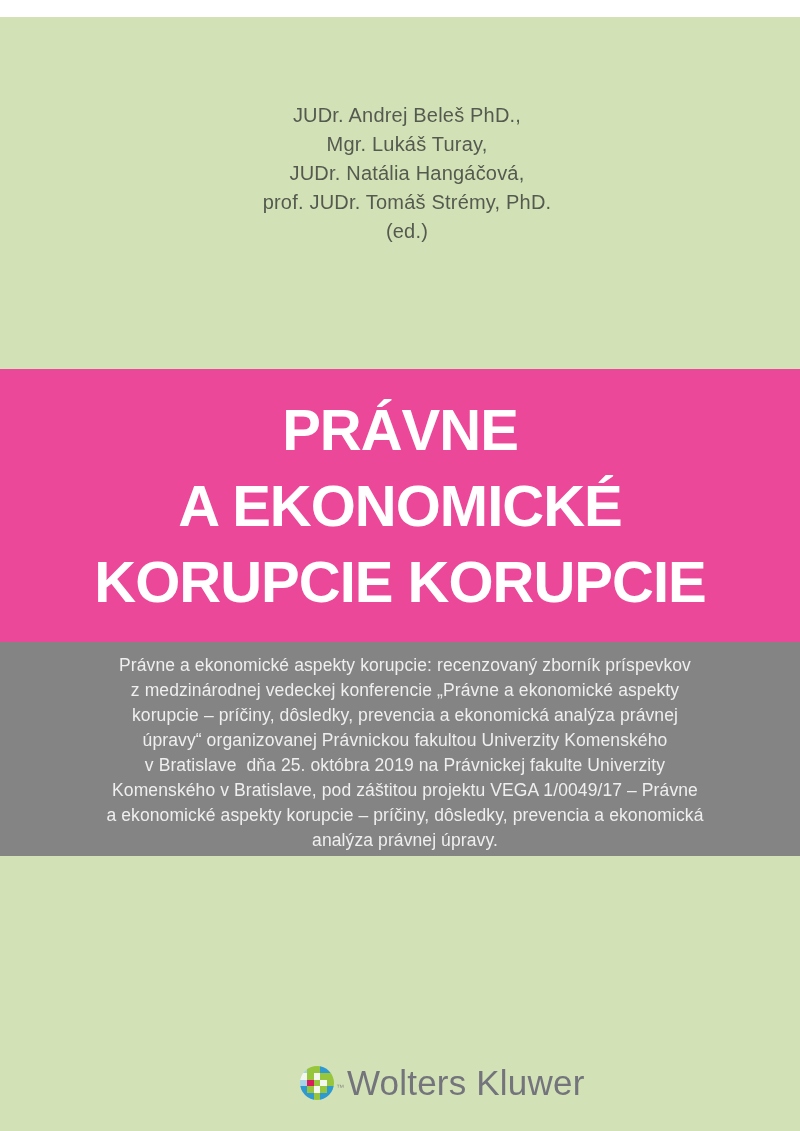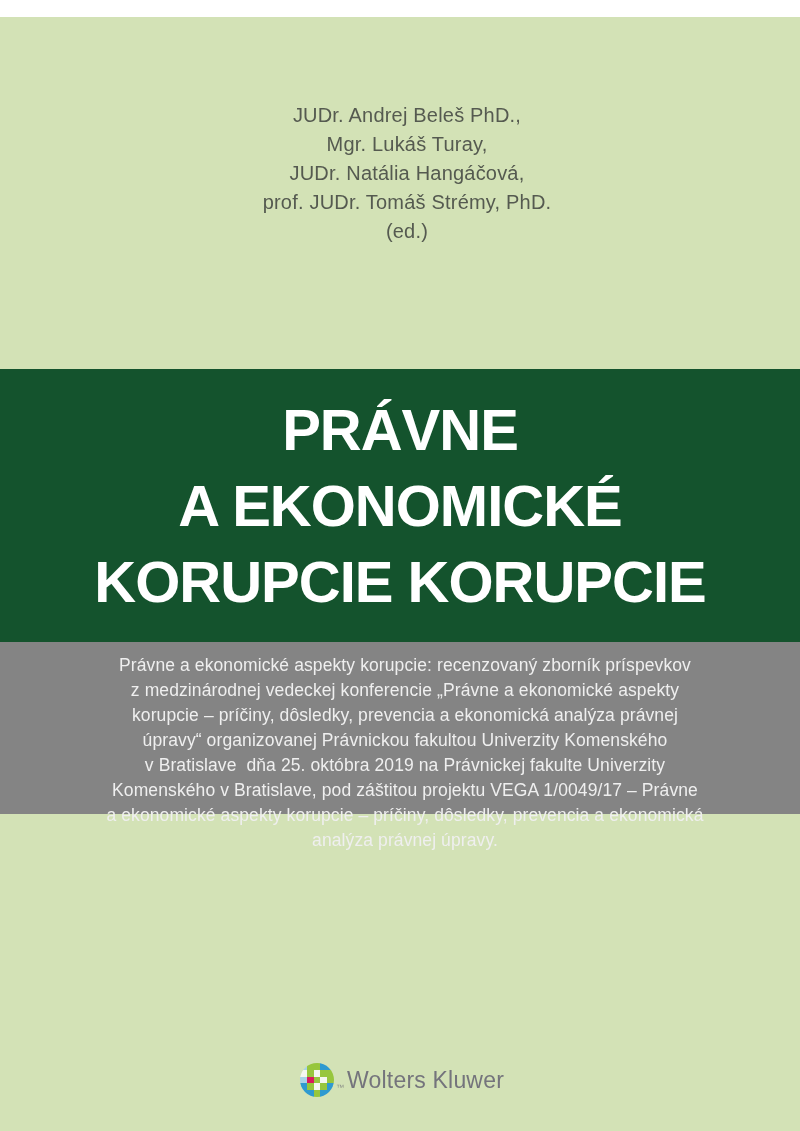--- a/index.html
+++ b/index.html
@@ -43,21 +43,21 @@
     font-size: 58px;
     line-height: 76px;
     letter-spacing: -1px;
     white-space: pre;
     text-align: center;
   }
 
   
   .desc-band {
     position: absolute;
-    top: 625px; left: 0; width: 100%; height: 172px;
+    top: 625px; left: 0; width: 100%; height: 214px;
     background: #848484;
     box-sizing: border-box;
     padding-top: 11px;
     text-align: center;
   }
   .desc-band .line {
     color: #efefef;
     font-size: 17.5px;
     line-height: 25px;
     letter-spacing: 0.1px;
@@ -83,40 +83,40 @@
   }
   .globe .cell { width: 100%; height: 100%; }
   .tm-mark {
     position: absolute;
     left: 36px; top: 20px;
     font-size: 8px;
     color: #8d9289;
     letter-spacing: 0;
   }
   .wordmark {
-    font-size: 23px;
+    font-size: 35px;
     color: #74747c;
     letter-spacing: 0.2px;
     white-space: pre;
   }
 </style>
 </head>
 <body>
 
 <div class="cover" style="background-color: rgb(211, 226, 182);">
 
   <div class="authors" style="color: rgb(85, 90, 80);">
     <div class="line">JUDr. Andrej Beleš PhD.,</div>
     <div class="line">Mgr. Lukáš Turay,</div>
     <div class="line">JUDr. Natália Hangáčová,</div>
     <div class="line">prof. JUDr. Tomáš Strémy, PhD.</div>
     <div class="line">(ed.)</div>
   </div>
 
-  <div class="title-band" style="background-color: #14532d;">
+  <div class="title-band" style="background-color: #ec4899;">
     <div class="title-line" style="color: rgb(255, 255, 255);">PRÁVNE</div>
     <div class="title-line" style="color: rgb(255, 255, 255);">A EKONOMICKÉ</div>
     <div class="title-line" style="color: rgb(255, 255, 255);">KORUPCIE KORUPCIE</div>
   </div>
 
   <div class="desc-band" style="background-color: rgb(132, 132, 132);">
     <div class="line" style="color: rgb(239, 239, 239);">Právne a ekonomické aspekty korupcie: recenzovaný zborník príspevkov</div>
     <div class="line" style="color: rgb(239, 239, 239);">z medzinárodnej vedeckej konferencie „Právne a ekonomické aspekty</div>
     <div class="line" style="color: rgb(239, 239, 239);">korupcie – príčiny, dôsledky, prevencia a ekonomická analýza právnej</div>
     <div class="line" style="color: rgb(239, 239, 239);">úpravy“ organizovanej Právnickou fakultou Univerzity Komenského</div>

